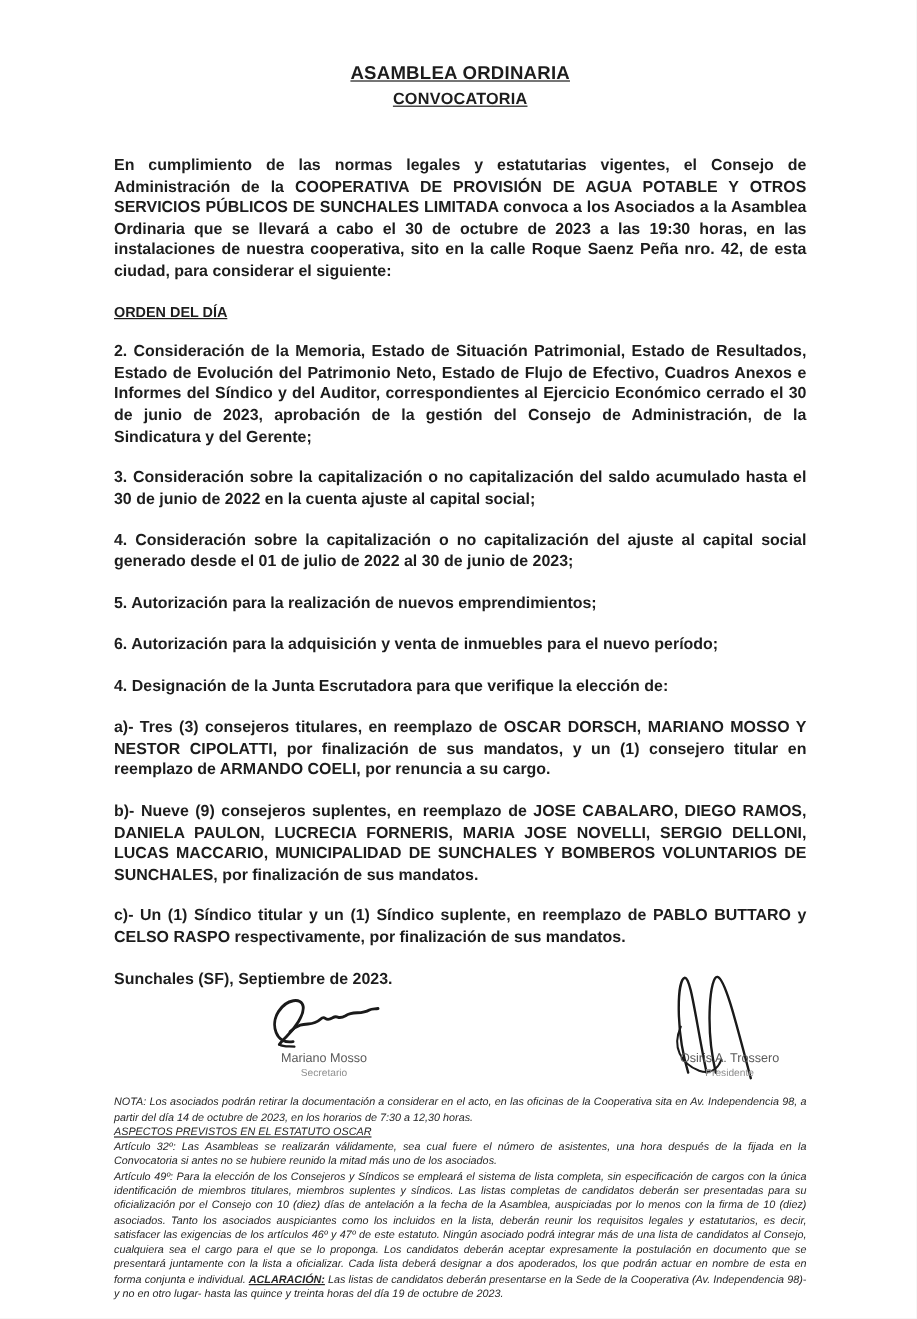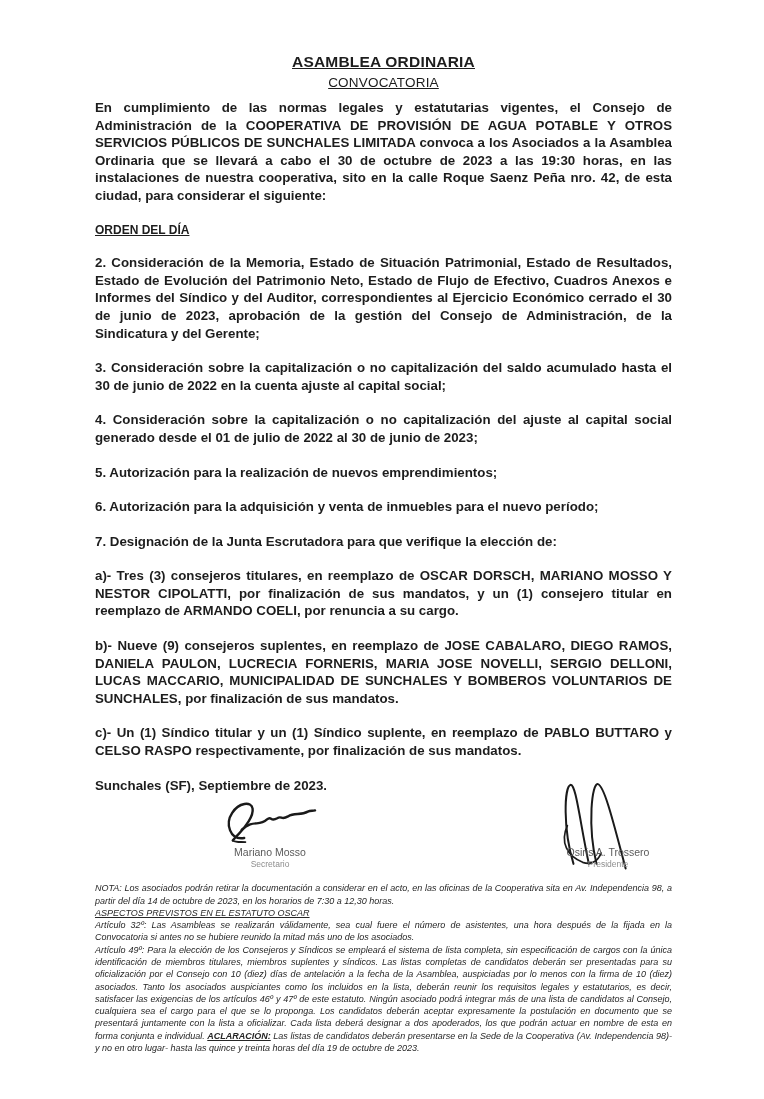--- a/index.html
+++ b/index.html
@@ -7,27 +7,27 @@
     position:relative;
     width:764px;height:1099px;
     margin:0 auto;
     background:#ffffff;
     box-sizing:border-box;
     padding:52px 92px 0 95px;
     font-family:"Liberation Sans","DejaVu Sans",sans-serif;
     color:#1d1d1d;
     overflow:hidden;
   }
-  .doc-header{text-align:center;margin:0 0 8px 0;}
+  .doc-header{text-align:center;margin:0 0 38px 0;}
   .doc-title{
     font-size:15.5px;font-weight:700;letter-spacing:.2px;
     text-decoration:underline;margin:0;line-height:19px;
   }
   .doc-subtitle{
-    font-size:13.5px;font-weight:400;letter-spacing:.2px;
+    font-size:13.5px;font-weight:700;letter-spacing:.2px;
     text-decoration:underline;margin:3px 0 0 0;line-height:17px;
   }
   p.body{
     font-size:13.3px;line-height:17.6px;
     text-align:justify;margin:0 0 17px 0;font-weight:bold;
   }
   p.orden-heading{
     font-size:12px;font-weight:700;text-decoration:underline;
     margin:0 0 15px 0;line-height:17.6px;
   }
@@ -61,21 +61,21 @@
 
   <p class="body">En cumplimiento de las normas legales y estatutarias vigentes, el Consejo de Administración de la COOPERATIVA DE PROVISIÓN DE AGUA POTABLE Y OTROS SERVICIOS PÚBLICOS DE SUNCHALES LIMITADA convoca a los Asociados a la Asamblea Ordinaria que se llevará a cabo el 30 de octubre de 2023 a las 19:30 horas, en las instalaciones de nuestra cooperativa, sito en la calle Roque Saenz Peña nro. 42, de esta ciudad, para considerar el siguiente:</p>
 
   <p class="orden-heading">ORDEN DEL DÍA</p>
 
   <p class="body">2. Consideración de la Memoria, Estado de Situación Patrimonial, Estado de Resultados, Estado de Evolución del Patrimonio Neto, Estado de Flujo de Efectivo, Cuadros Anexos e Informes del Síndico y del Auditor, correspondientes al Ejercicio Económico cerrado el 30 de junio de 2023, aprobación de la gestión del Consejo de Administración, de la Sindicatura y del Gerente;</p>
   <p class="body">3. Consideración sobre la capitalización o no capitalización del saldo acumulado hasta el 30 de junio de 2022 en la cuenta ajuste al capital social;</p>
   <p class="body">4. Consideración sobre la capitalización o no capitalización del ajuste al capital social generado desde el 01 de julio de 2022 al 30 de junio de 2023;</p>
   <p class="body">5. Autorización para la realización de nuevos emprendimientos;</p>
   <p class="body">6. Autorización para la adquisición y venta de inmuebles para el nuevo período;</p>
-  <p class="body">7. Designación de la Junta Escrutadora para que verifique la elección de:</p>
+  <p class="body">4. Designación de la Junta Escrutadora para que verifique la elección de:</p>
 
   <p class="body">a)- Tres (3) consejeros titulares, en reemplazo de OSCAR DORSCH, MARIANO MOSSO Y NESTOR CIPOLATTI, por finalización de sus mandatos, y un (1) consejero titular en reemplazo de ARMANDO COELI, por renuncia a su cargo.</p>
   <p class="body">b)- Nueve (9) consejeros suplentes, en reemplazo de JOSE CABALARO, DIEGO RAMOS, DANIELA PAULON, LUCRECIA FORNERIS, MARIA JOSE NOVELLI, SERGIO DELLONI, LUCAS MACCARIO, MUNICIPALIDAD DE SUNCHALES Y BOMBEROS VOLUNTARIOS DE SUNCHALES, por finalización de sus mandatos.</p>
   <p class="body">c)- Un (1) Síndico titular y un (1) Síndico suplente, en reemplazo de PABLO BUTTARO y CELSO RASPO respectivamente, por finalización de sus mandatos.</p>
 
   <p class="body closing">Sunchales (SF), Septiembre de 2023.</p>
 
   <div class="signatures">
 
     <div class="sig-block sig-right">

